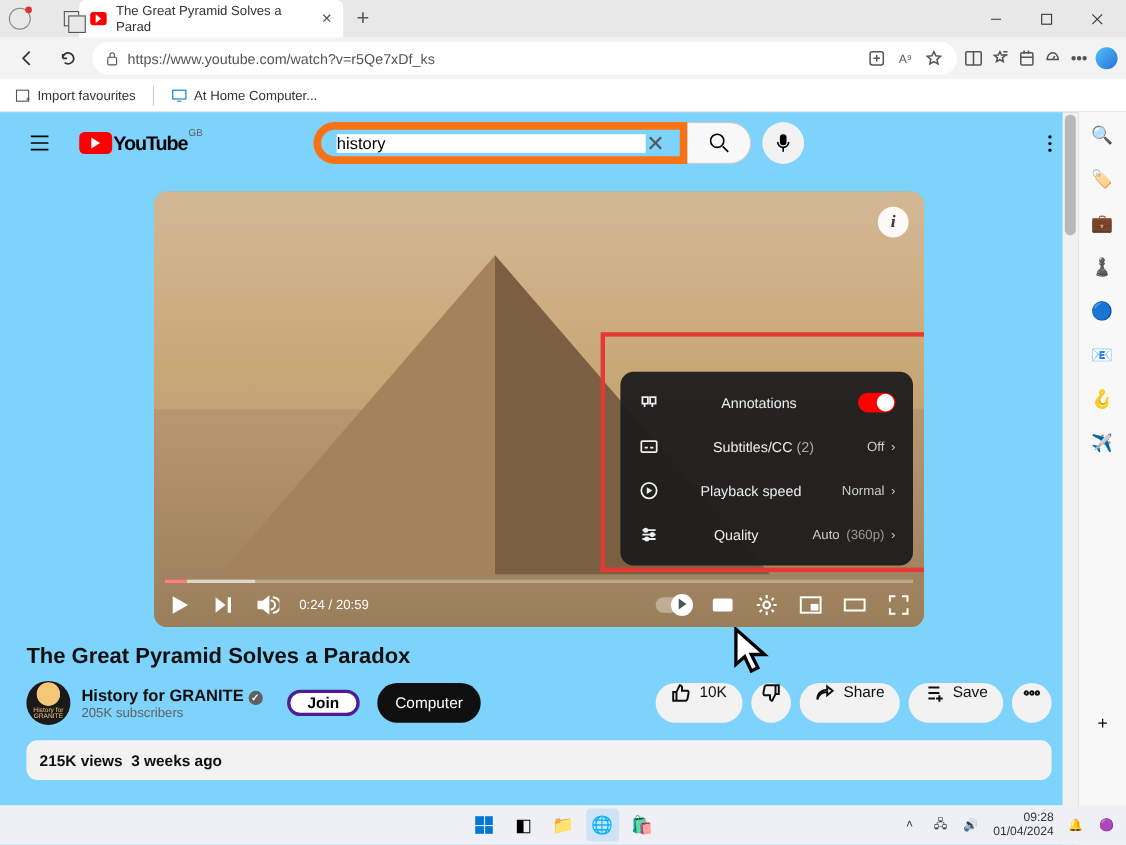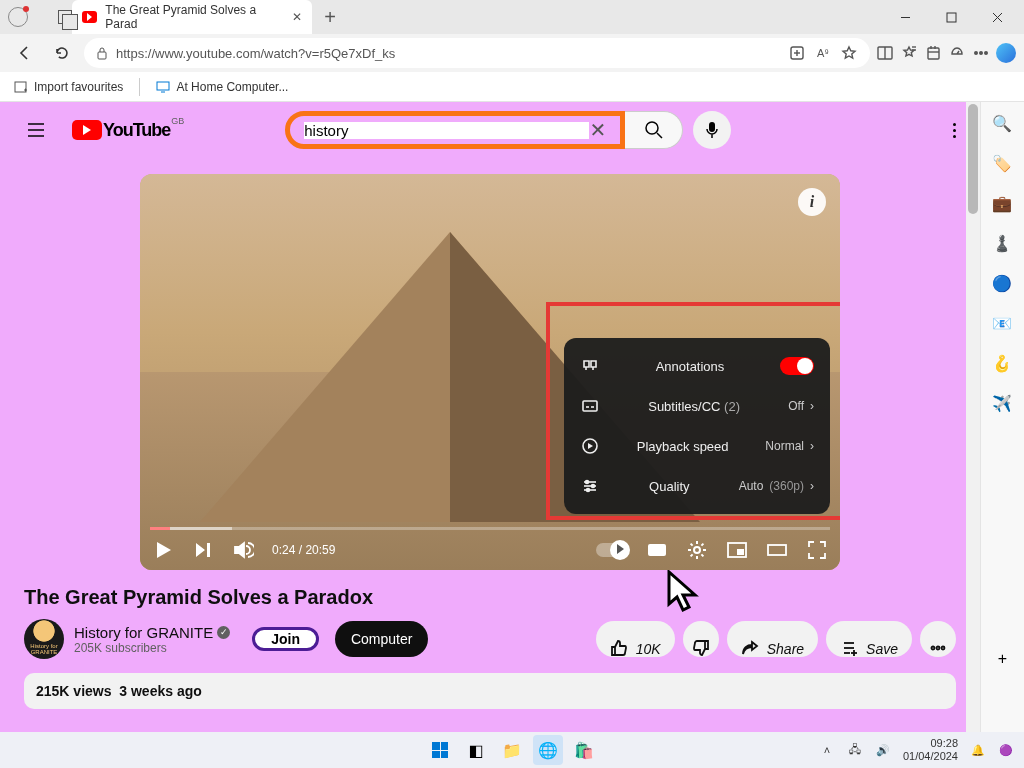--- a/index.html
+++ b/index.html
@@ -32,35 +32,35 @@
 .addr-icon svg { width:16px; height:16px; stroke:#555; stroke-width:1.4; fill:none; }
 .copilot { width:20px; height:20px; background:linear-gradient(135deg,#4fc3f7,#2a6fdb); border-radius:50%; }
 
 
 .fav-bar { height:30px; background:#fff; border-bottom:1px solid #e4e4e4; display:flex; align-items:center; gap:16px; padding:0 14px; font-size:12px; color:#333; }
 .fav-item { display:flex; align-items:center; gap:6px; }
 .star-plus { width:14px; height:14px; }
 
 
 .content-wrap { display:flex; height:666px; }
-.page { flex:1; background:#f0abfc; overflow:hidden; position:relative; }
+.page { flex:1; background:#7dd3fc; overflow:hidden; position:relative; }
 .edge-sidebar { width:44px; background:#f8f8f8; display:flex; flex-direction:column; align-items:center; padding-top:10px; gap:18px; border-left:1px solid #e4e4e4; }
 .es-icon { width:22px; height:22px; display:flex; align-items:center; justify-content:center; font-size:16px; }
 
 
 .yt-header { height:56px; display:flex; align-items:center; padding:0 16px; gap:16px; }
 .hamburger { width:40px; height:40px; display:flex; align-items:center; justify-content:center; }
 .hamburger svg { width:20px; height:20px; }
 .yt-logo { display:flex; align-items:center; gap:1px; position:relative; }
 .yt-logo-icon { width:30px; height:20px; background:#ff0000; border-radius:5px; position:relative; }
 .yt-logo-icon::after { content:""; position:absolute; left:11px; top:5px; border-left:8px solid #fff; border-top:5px solid transparent; border-bottom:5px solid transparent; }
 .yt-logo-text { font-size:18px; font-weight:bold; letter-spacing:-1px; color:#000; font-family:Arial; }
 .yt-gb { font-size:9px; color:#606060; position:absolute; top:-4px; right:-14px; }
 .search-wrap { display:flex; align-items:center; margin:0 auto; }
-.search-box { width:340px; height:38px; border:5px solid #f97316; border-radius:19px 0 0 19px; display:flex; align-items:center; padding:0 14px; font-size:15px; color:#111; }
+.search-box { width:340px; height:38px; border:7px solid #f97316; border-radius:19px 0 0 19px; display:flex; align-items:center; padding:0 14px; font-size:15px; color:#111; }
 .search-box input { border:none; outline:none; flex:1; font-size:15px; }
 .search-clear { color:#555; font-size:20px; cursor:pointer; }
 .search-btn { width:58px; height:38px; border:1px solid #ccc; border-left:none; border-radius:0 19px 19px 0; background:#f8f8f8; display:flex; align-items:center; justify-content:center; }
 .mic-btn { width:38px; height:38px; border-radius:50%; background:#f2f2f2; display:flex; align-items:center; justify-content:center; margin-left:10px; }
 .yt-right { display:flex; align-items:center; gap:12px; margin-left:auto; }
 .more-v { display:flex; flex-direction:column; gap:3px; padding:8px; }
 .more-v span { width:3px; height:3px; background:#030303; border-radius:50%; }
 .signin-btn { height:34px; border:1px solid #ccc; border-radius:17px; display:flex; align-items:center; gap:6px; padding:0 12px; color:#065fd4; font-size:14px; font-weight:500; }
 
 
@@ -99,27 +99,27 @@
 
 
 .cursor { position:absolute; left:665px; top:570px; z-index:50; }
 .cursor svg { width:40px; height:46px; }
 
 
 .video-title { font-size:20px; font-weight:700; color:#0f0f0f; margin:16px 0 10px 24px; }
 .meta-row { display:flex; align-items:center; padding:0 24px; gap:10px; }
 .avatar { width:40px; height:40px; border-radius:50%; background:radial-gradient(circle at 50% 30%,#f4c678 0 30%,#1a1a1a 32% 100%); display:flex; align-items:flex-end; justify-content:center; font-size:6px; color:#f4c678; padding-bottom:4px; text-align:center; line-height:1; }
 .channel { display:flex; flex-direction:column; }
-.ch-name { font-size:15px; font-weight:400; color:#0f0f0f; display:flex; align-items:center; gap:4px; }
+.ch-name { font-size:15px; font-weight:700; color:#0f0f0f; display:flex; align-items:flex-end; gap:4px; }
 .verify { width:13px; height:13px; background:#606060; border-radius:50%; display:inline-flex; align-items:center; justify-content:center; color:#fff; font-size:9px; }
 .ch-subs { font-size:12px; color:#606060; }
 .join-btn { height:24px; padding:0 16px; border:3px solid #4c1d95; border-radius:18px; font-size:14px; font-weight:700; background:#fff; margin-left:12px; }
 .sub-btn { height:36px; padding:0 16px; border-radius:18px; background:#0f0f0f; color:#fff; font-size:14px; font-weight:500; border:none; margin-left:6px; }
 .actions { margin-left:auto; display:flex; gap:8px; }
-.pill { height:36px; background:#f2f2f2; border-radius:18px; display:flex; align-items:flex-end; padding:0 14px; gap:8px; font-size:14px; font-weight:500; color:#0f0f0f;font-style:italic; }
+.pill { height:36px; background:#f2f2f2; border-radius:18px; display:flex; align-items:flex-start; padding:0 14px; gap:8px; font-size:14px; font-weight:500; color:#0f0f0f; }
 .pill svg { width:18px; height:18px; stroke:#0f0f0f; fill:none; stroke-width:1.8; }
 .pill-round { width:36px; justify-content:center; padding:0; }
 .desc-box { margin:14px 24px 0; background:#f2f2f2; border-radius:10px; padding:10px 12px; font-size:14px; color:#0f0f0f; }
 .desc-box b { font-weight:600; }
 
 
 .page-scroll { position:absolute; right:0; top:0; width:14px; height:100%; background:#f1f1f1; }
 .page-thumb { position:absolute; left:2px; top:2px; width:10px; height:110px; background:#b8b8b8; border-radius:5px; }
 .page-arrow { position:absolute; left:0; width:14px; height:14px; display:flex; align-items:center; justify-content:center; font-size:9px; color:#555; }
 

